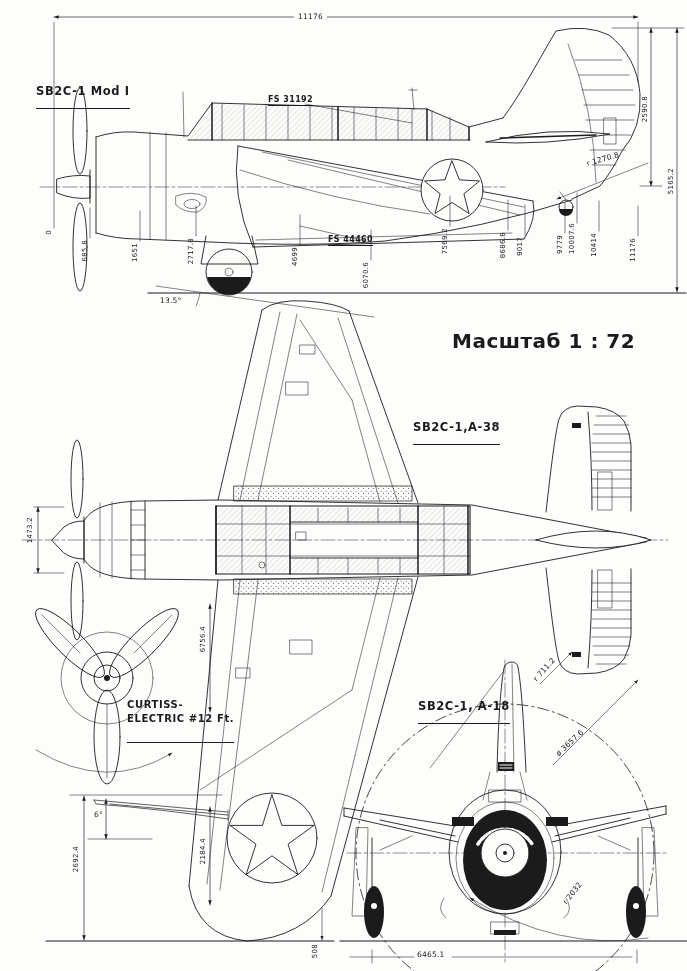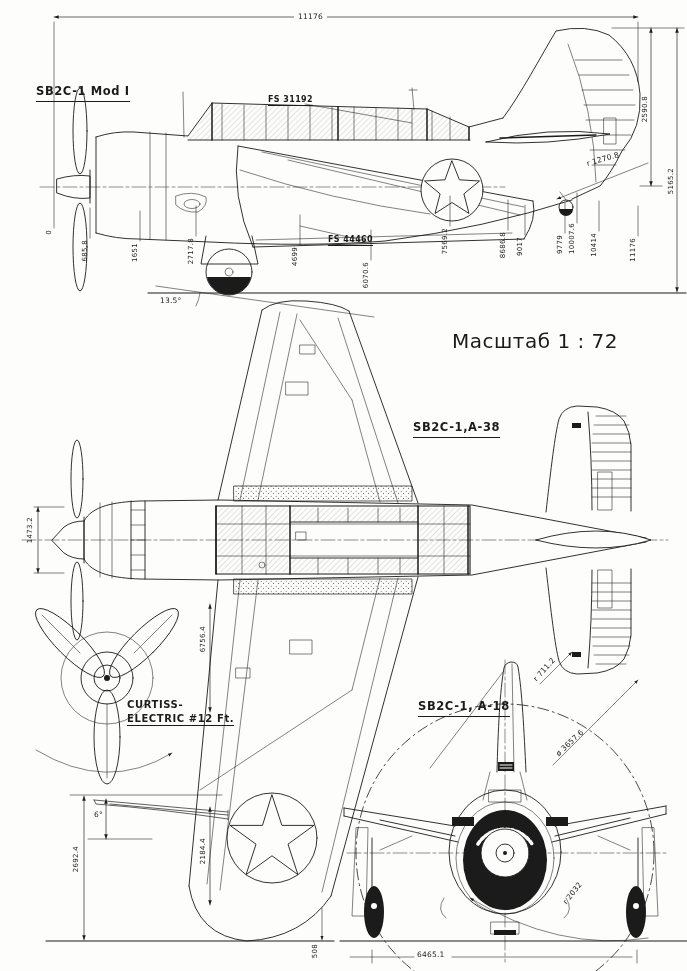--- a/index.html
+++ b/index.html
@@ -12,25 +12,25 @@
   .hvy{stroke-width:1.5}
   .ink{fill:#1b1b1b;stroke:none}
   .wht{fill:#fdfdfc}
   .cl{stroke:#444;stroke-width:.6;stroke-dasharray:14 3 3 3;fill:none}
   .dimline{stroke:#1b1b1b;stroke-width:.65;fill:none;marker-start:url(#arw);marker-end:url(#arw)}
   .de{marker-end:url(#arw)}
   .lbl{position:absolute;white-space:nowrap;color:#1b1b1b}
   .dim{font-size:7.5px;letter-spacing:.2px}
   .bgw{background:#fdfdfc;padding:0 4px}
   .vdim{font-size:7px;writing-mode:vertical-rl;transform:rotate(180deg);letter-spacing:.3px}
-  .model{font-size:11.5px;font-weight:bold;letter-spacing:.6px;border-bottom:1.3px solid #1b1b1b;padding-bottom:3px}
+  .model{font-size:11.5px;font-weight:bold;letter-spacing:.6px;border-bottom:1.3px solid #1b1b1b;padding-bottom:10px}
   .fsu{font-size:8px;font-weight:bold;border-bottom:1px solid #1b1b1b;padding-bottom:.5px;letter-spacing:.4px}
-  .scale-title{font-size:20px;font-weight:normal;letter-spacing:.5px}
+  .scale-title{font-size:20px;font-weight:bold;letter-spacing:.5px}
   .maker{font-size:10px;font-weight:bold;letter-spacing:.6px}
-  .u{border-bottom:1.2px solid #1b1b1b;padding-bottom:1px}
+  .u{border-bottom:1.2px solid #1b1b1b;padding-bottom:18px}
   .rot{transform-origin:left bottom}
 </style>
 </head>
 <body>
 
 <div class="canvas">
 
 <svg width="687" height="971" viewBox="0 0 687 971">
   <defs>
     <marker id="arw" viewBox="0 0 10 10" refX="9" refY="5" markerWidth="8" markerHeight="8" orient="auto-start-reverse">

